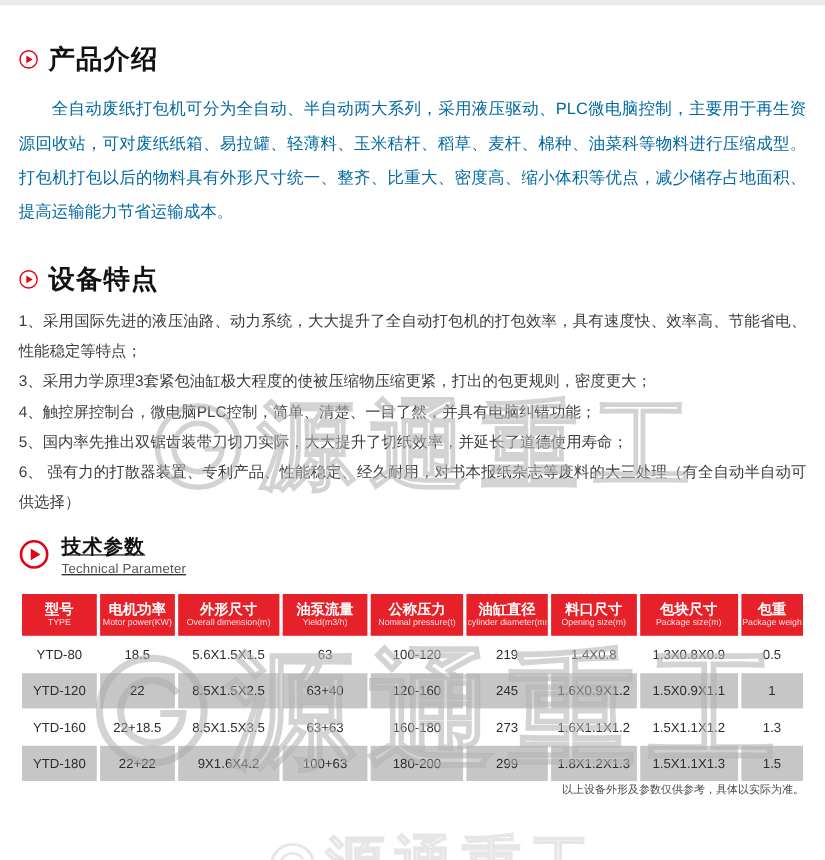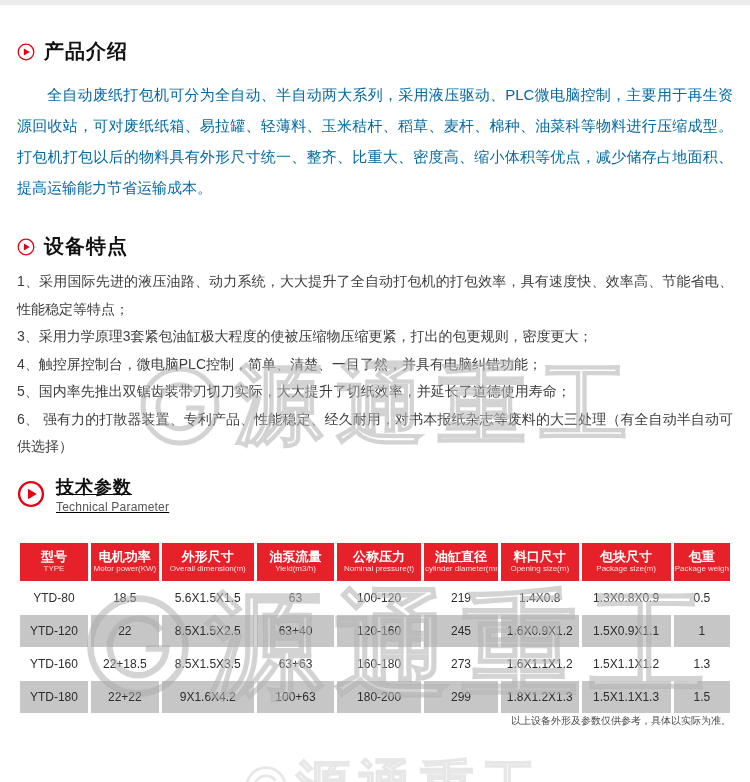--- a/index.html
+++ b/index.html
@@ -6,32 +6,32 @@
   html,body { background:#ffffff; }
   body { font-family:"Liberation Sans","DejaVu Sans",sans-serif; }
   .page { position:relative; width:750px; height:782px; margin:0 auto; background:#fff; overflow:hidden; }
   .top-strip { width:100%; height:5px; background:#ececec; }
   .content { padding:0 17px; }
 
   
   .sec-head { display:flex; align-items:center; gap:9px; }
   .sec-head.s1 { margin-top:33px; }
   .sec-head.s2 { margin-top:30px;text-align:center; }
-  .sec-head h2 { font-size:20px; font-weight:700; color:#111; letter-spacing:1px; }
+  .sec-head h2 { font-size:24px; font-weight:700; color:#111; letter-spacing:1px; }
   .sec-head.lg { margin-top:14px; align-items:center; gap:11px;text-decoration:underline; }
   .sec-head.lg .tt h2 { font-size:18px; }
   .sec-head.lg .tt .sub { font-size:12px; color:#555; margin-top:1px; letter-spacing:.2px; }
 
   .intro-p { margin-top:14px; font-size:15px; line-height:31px; color:#0369a1; text-indent:2em; text-align:justify; }
 
   .feature-list { margin-top:8px; }
   .feature-list p { font-size:14px; line-height:27.5px; color:#3d3d3d; text-align:justify; }
 
   
-  .tbl-wrap { margin-top:28px; }
+  .tbl-wrap { margin-top:15px; }
   table { width:100%; border-collapse:separate; border-spacing:3px 1px; table-layout:fixed; }
   thead th { background:#e62129; color:#fff; padding:6px 1px 7px; font-size:13px; font-weight:700; line-height:1.3; vertical-align:middle; }
   thead th .en { display:block; font-size:8px; font-weight:400; opacity:.85; line-height:1.1; white-space:nowrap; overflow:hidden; }
   tbody td { font-size:12px; color:#2d2d2d; text-align:center; height:32px; padding:1px 0; background:#fff; white-space:nowrap; }
   tbody tr.stripe td { background:#c6c6c6; }
 
   .note { margin-top:0; font-size:10px; color:#4b4b4b; text-align:right; padding-right:2px; }
 
   
   .wm { position:absolute; display:flex; align-items:center; pointer-events:none; user-select:none; z-index:5; }

